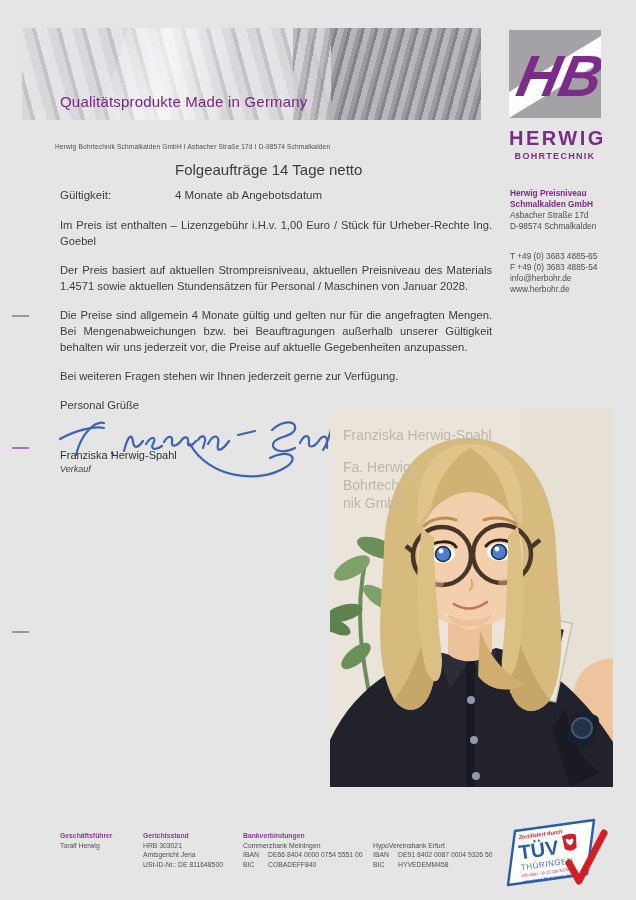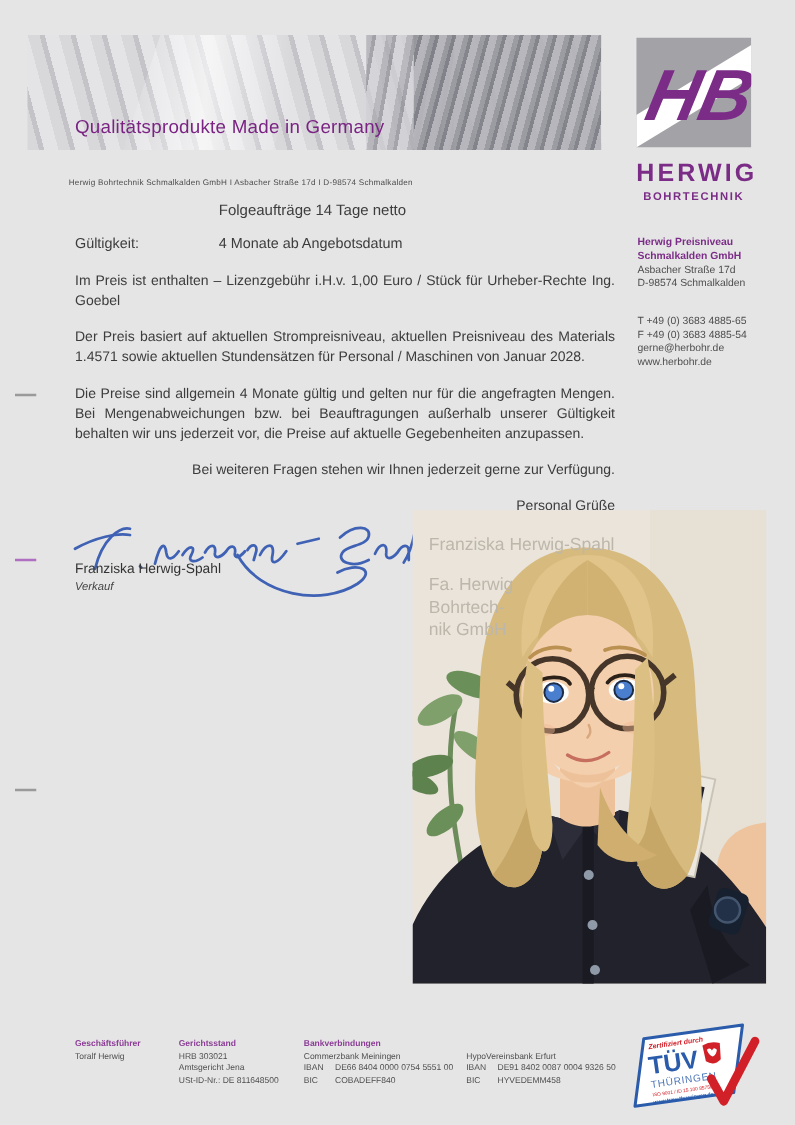--- a/index.html
+++ b/index.html
@@ -22,26 +22,26 @@
       transform:skewX(-18deg);}
   .banner-caption{position:absolute;left:38px;bottom:10px;font-size:15px;color:#7a2383;letter-spacing:.2px;}
 
   
   .logo{left:509px;top:30px;width:92px;text-align:center;}
   .logo-word1{font-size:20px;font-weight:bold;color:#7b2c87;letter-spacing:2.5px;margin-top:5px;}
   .logo-word2{font-size:9px;font-weight:bold;color:#7b2c87;letter-spacing:1.3px;margin-top:1px;}
 
   
   .sender-line{left:55px;top:143px;font-size:6.5px;color:#4c4c4c;letter-spacing:.2px;}
-  .subject{left:175px;top:161px;font-size:12px;}
+  .subject{left:175px;top:161px;font-size:15px;}
   .validity-label{left:60px;top:189px;font-size:11.5px;}
   .validity-value{left:175px;top:189px;font-size:11.5px;}
   .body-copy{left:60px;top:217px;width:432px;font-size:11.2px;line-height:16px;text-align:justify;}
   .body-copy p{margin:0 0 13px;}
-  .body-copy p.no-just{text-align:right;}
+  .body-copy p.no-just{text-align:left;}
 
   
   .sig-svg{left:40px;top:413px;}
   .signer-name{left:60px;top:449px;font-size:11px;color:#333;}
   .signer-role{left:60px;top:464px;font-size:9px;font-style:italic;color:#444;}
 
   
   .sidebar{left:510px;top:188px;width:115px;font-size:8.3px;line-height:11px;color:#4e4e4e;}
   .sidebar .co{font-weight:bold;color:#7b2c87;}
   .sidebar .contact{margin-top:19px;}
@@ -119,21 +119,21 @@
   <div class="abs signer-role">Verkauf</div>
 
   <div class="abs sidebar">
     <div class="co">Herwig Preisniveau</div>
     <div class="co">Schmalkalden GmbH</div>
     <div>Asbacher Straße 17d</div>
     <div>D-98574 Schmalkalden</div>
     <div class="contact">
       <div>T +49 (0) 3683 4885-65</div>
       <div>F +49 (0) 3683 4885-54</div>
-      <div>gerne@herbohr.de</div>
+      <div>info@herbohr.de</div>
       <div>www.herbohr.de</div>
     </div>
   </div>
 
   <svg class="abs portrait" width="283" height="379" viewBox="0 0 283 379">
     <rect width="283" height="379" fill="#eae4da"></rect>
     <rect x="190" width="93" height="379" fill="#e3ddd2" opacity="0.6"></rect>
 
     <g>
       <path d="M42,300 C32,250 24,205 36,150" stroke="#6d8c5c" stroke-width="4" fill="none"></path>

